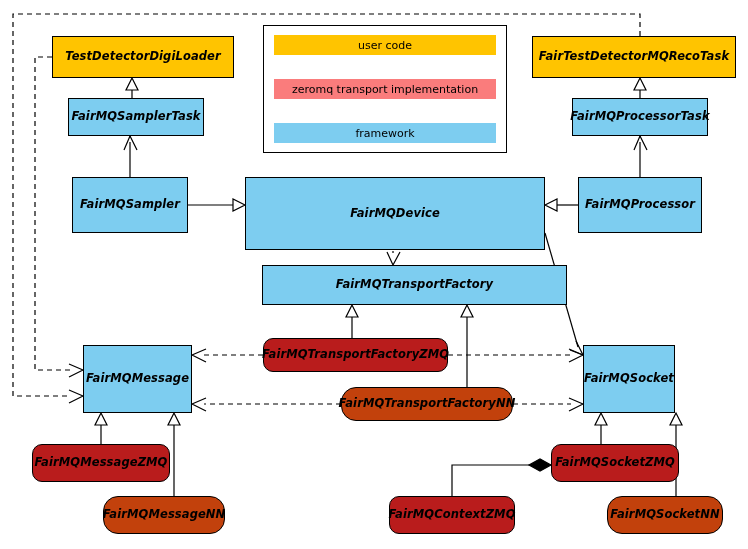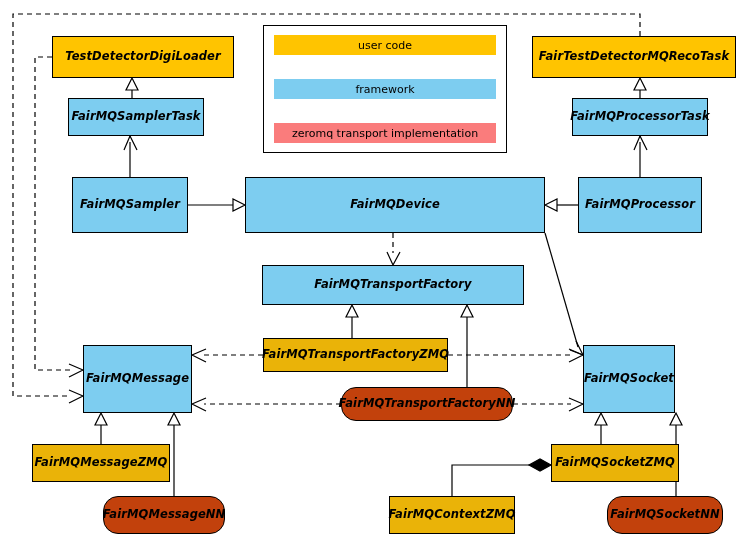--- a/index.html
+++ b/index.html
@@ -20,21 +20,21 @@
     font-size:11.5px;
     font-weight:bold;
     color:#000000;
     line-height:1.15;
     letter-spacing:0.1px;
     font-style:italic;
   }
   .node.abstract{font-style:italic;}
   .c-user{background:#FFC400;}
   .c-framework{background:#7DCDF0;}
-  .c-zmq{background:#eab308;}
+  .c-zmq{background:#b91c1c;border-radius:10px;}
   .c-nn{background:#c2410c;border-radius:15px;}
 
   #legend{
     position:absolute;
     left:263px;top:25px;width:244px;height:128px;
     box-sizing:border-box;
     border:1px solid #000000;
     background:#ffffff;
     padding:9px 10px;
     display:flex;flex-direction:column;justify-content:space-between;
@@ -116,51 +116,51 @@
       <path d="M452,496 L452,465 L538,465"></path>
       <polygon points="551,465 540,459 529,465 540,471" fill="#000000" stroke="#000000"></polygon>
 
     </g>
   </svg>
 
   <div id="legend">
     <div class="legend-row" style="background: rgb(255, 196, 0);">
       <span>user code</span>
     </div>
+    <div class="legend-row" style="background: rgb(250, 124, 124);">
+      <span>zeromq transport implementation</span>
+    </div>
     <div class="legend-row" style="background: rgb(125, 205, 240);">
       <span>framework</span>
-    </div>
-    <div class="legend-row" style="background: rgb(250, 124, 124);">
-      <span>zeromq transport implementation</span>
     </div>
   </div>
 
   <div id="nodes">
       <div class="node c-user" style="left: 52px; top: 36px; width: 182px; height: 42px;">
         <span>TestDetectorDigiLoader</span>
       </div>
       <div class="node c-user" style="left: 532px; top: 36px; width: 204px; height: 42px;">
         <span>FairTestDetectorMQRecoTask</span>
       </div>
       <div class="node c-framework abstract" style="left: 68px; top: 98px; width: 136px; height: 38px;">
         <span>FairMQSamplerTask</span>
       </div>
       <div class="node c-framework abstract" style="left: 572px; top: 98px; width: 136px; height: 38px;">
         <span>FairMQProcessorTask</span>
       </div>
       <div class="node c-framework" style="left: 72px; top: 177px; width: 116px; height: 56px;">
         <span>FairMQSampler</span>
       </div>
-      <div class="node c-framework" style="left: 245px; top: 177px; width: 300px; height: 56px;">
+      <div class="node c-framework" style="left: 245px; top: 177px; width: 300px; height: 73px;">
         <span>FairMQDevice</span>
       </div>
       <div class="node c-framework" style="left: 578px; top: 177px; width: 124px; height: 56px;">
         <span>FairMQProcessor</span>
       </div>
-      <div class="node c-framework abstract" style="left: 262px; top: 265px; width: 262px; height: 40px;">
+      <div class="node c-framework abstract" style="left: 262px; top: 265px; width: 305px; height: 40px;">
         <span>FairMQTransportFactory</span>
       </div>
       <div class="node c-zmq" style="left: 263px; top: 338px; width: 185px; height: 34px;">
         <span>FairMQTransportFactoryZMQ</span>
       </div>
       <div class="node c-nn" style="left: 341px; top: 387px; width: 172px; height: 34px;">
         <span>FairMQTransportFactoryNN</span>
       </div>
       <div class="node c-framework abstract" style="left: 83px; top: 345px; width: 109px; height: 68px;">
         <span>FairMQMessage</span>

